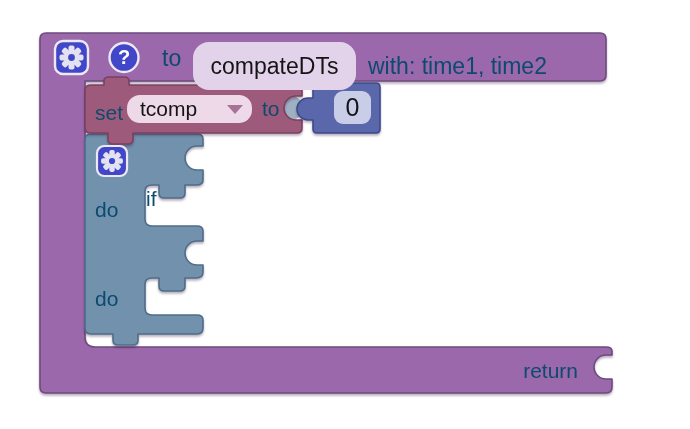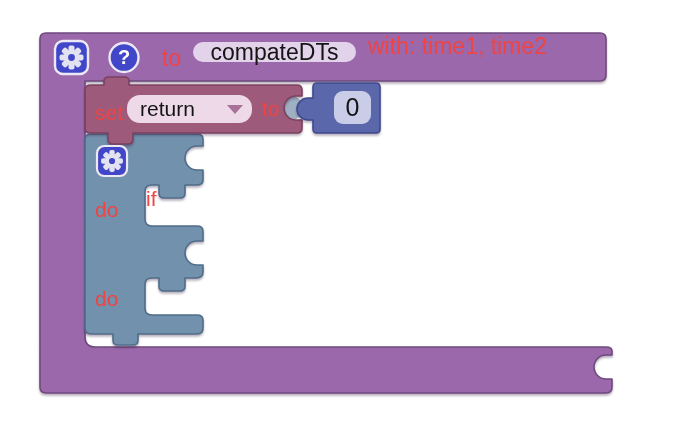--- a/index.html
+++ b/index.html
@@ -10,33 +10,33 @@
     background: #ffffff;
     font-family: "Liberation Sans", sans-serif;
     overflow: hidden;
   }
   svg.shapes { position: absolute; left: 0; top: 0; }
   .blk {
     stroke-width: 1.6;
     stroke-linejoin: round;
     filter: drop-shadow(0 2.5px 1px rgba(55, 25, 65, 0.35));
   }
-  .lbl { position: absolute; color: #ef4444; white-space: nowrap; }
+  .lbl { position: absolute; color: #0c4a6e; white-space: nowrap; }
   .h-lbl { font-size: 23px; line-height: 26px; }
   .b-lbl { font-size: 21px; line-height: 24px; }
   .field {
     position: absolute;
     display: flex;
     align-items: center;
     justify-content: center;
     color: #141414;
     box-sizing: border-box;
   }
   .name-pill {
-    left: 193px; top: 42px; width: 163px; height: 20px;
+    left: 193px; top: 42px; width: 163px; height: 48px;
     border-radius: 16px; background: #e3d3ea; font-size: 23px;
   }
   .var-field {
     left: 127px; top: 95px; width: 125px; height: 28px;
     border-radius: 13px; background: #eed9e8; font-size: 21px;
     justify-content: space-between; padding: 0 9px 0 13px;
   }
   .dd-arrow {
     width: 0; height: 0;
     border-left: 8px solid transparent;
@@ -114,33 +114,34 @@
   </svg>
 
   <span class="help-q">?</span>
 
   <span class="lbl h-lbl" style="left:162px; top:45px;">to</span>
 
   <div class="field name-pill">
     <span>compateDTs</span>
   </div>
 
-  <span class="lbl h-lbl" style="left:368px; top:33px;">with: time1, time2</span>
+  <span class="lbl h-lbl" style="left:368px; top:53px;">with: time1, time2</span>
 
   <span class="lbl b-lbl" style="left:95px; top:101px;">set</span>
 
   <div class="field var-field">
-    <span>return</span>
+    <span>tcomp</span>
     <span class="dd-arrow"></span>
   </div>
 
   <span class="lbl b-lbl" style="left:262px; top:97px;">to</span>
 
   <div class="field num-field">
     <span>0</span>
   </div>
 
   <span class="lbl b-lbl" style="left:146px; top:149px;margin-top:38px;">if</span>
   <span class="lbl b-lbl" style="left:95px; top:198px;">do</span>
   <span class="lbl b-lbl" style="left:95px; top:287px;">do</span>
 
+  <span class="lbl b-lbl ret-lbl">return</span>
 
 </div>
 
 </body></html>

